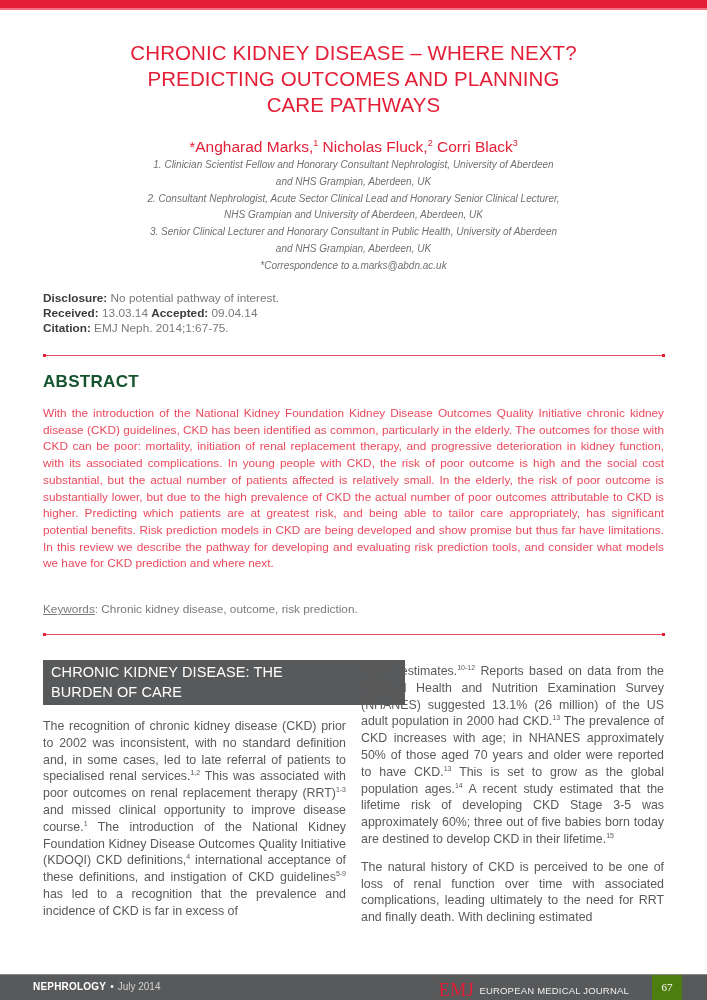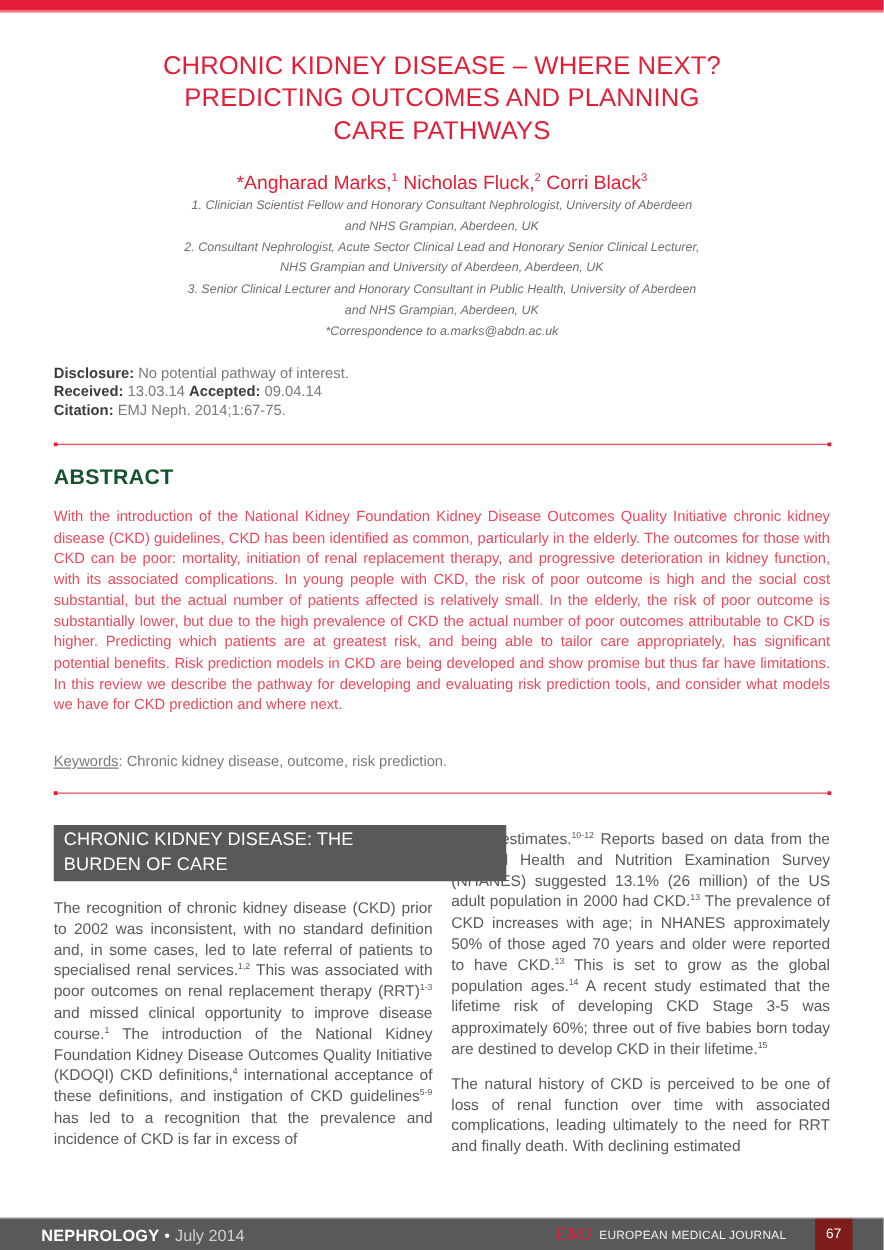--- a/index.html
+++ b/index.html
@@ -39,29 +39,29 @@
 
   .col { position: absolute; font-size: 12.4px; line-height: 16.8px; color: #5a5a5a; text-align: justify; }
   .col p { margin-bottom: 0; }
   .col sup { font-size: 7px; vertical-align: 5px; line-height: 0; }
   .col-left { left: 43px; width: 303px; top: 718px; }
   .col-right { left: 361px; width: 303px; top: 663px; }
   .col-right p + p { margin-top: 11px; }
 
   .footer { position: absolute; left: 0; top: 975px; width: 707px; height: 25px; background: #58595b; }
   .footer-line { position: absolute; left: 0; top: 974px; width: 707px; height: 1px; background: #8a8a8a; }
-  .footer-left { position: absolute; left: 33px; top: 6px; font-size: 13px; color: #ffffff; }
+  .footer-left { position: absolute; left: 33px; top: 6px; font-size: 10px; color: #ffffff; }
   .footer-left .section { font-weight: bold; letter-spacing: 0.2px; }
   .footer-left .dot { margin: 0 4px; }
   .footer-left .date { color: #d0d0d0; }
   .footer-right { position: absolute; right: 78px; top: 5px; font-size: 10.5px; color: #ffffff; display: flex; align-items: center; }
-  .emj-logo { font-family: "Liberation Serif", serif; color: #e31e36; font-size: 15px; margin-right: 5px; letter-spacing: 0.5px; }
+  .emj-logo { font-family: "Liberation Serif", serif; color: #e31e36; font-size: 18px; margin-right: 5px; letter-spacing: 0.5px; }
   .journal-name { font-size: 9.5px; letter-spacing: 0.2px; color: #f0f0f0; }
-  .page-num { position: absolute; right: 25px; top: 0; width: 30px; height: 25px; background: #7f1d1d; color: #ffffff;
-              font-size: 11px; text-align: center; line-height: 25px; }
+  .page-num { position: absolute; right: 25px; top: 0; width: 30px; height: 25px; background: #4d7c0f; color: #ffffff;
+              font-size: 11px; text-align: center; line-height: 25px; font-family: Liberation Serif, serif; }
 </style>
 </head>
 <body>
 
 <div class="top-bar"></div>
 <div class="top-bar-line"></div>
 
 <h1 class="title">
   <div>CHRONIC KIDNEY DISEASE – WHERE NEXT?</div>
   <div>PREDICTING OUTCOMES AND PLANNING</div>

